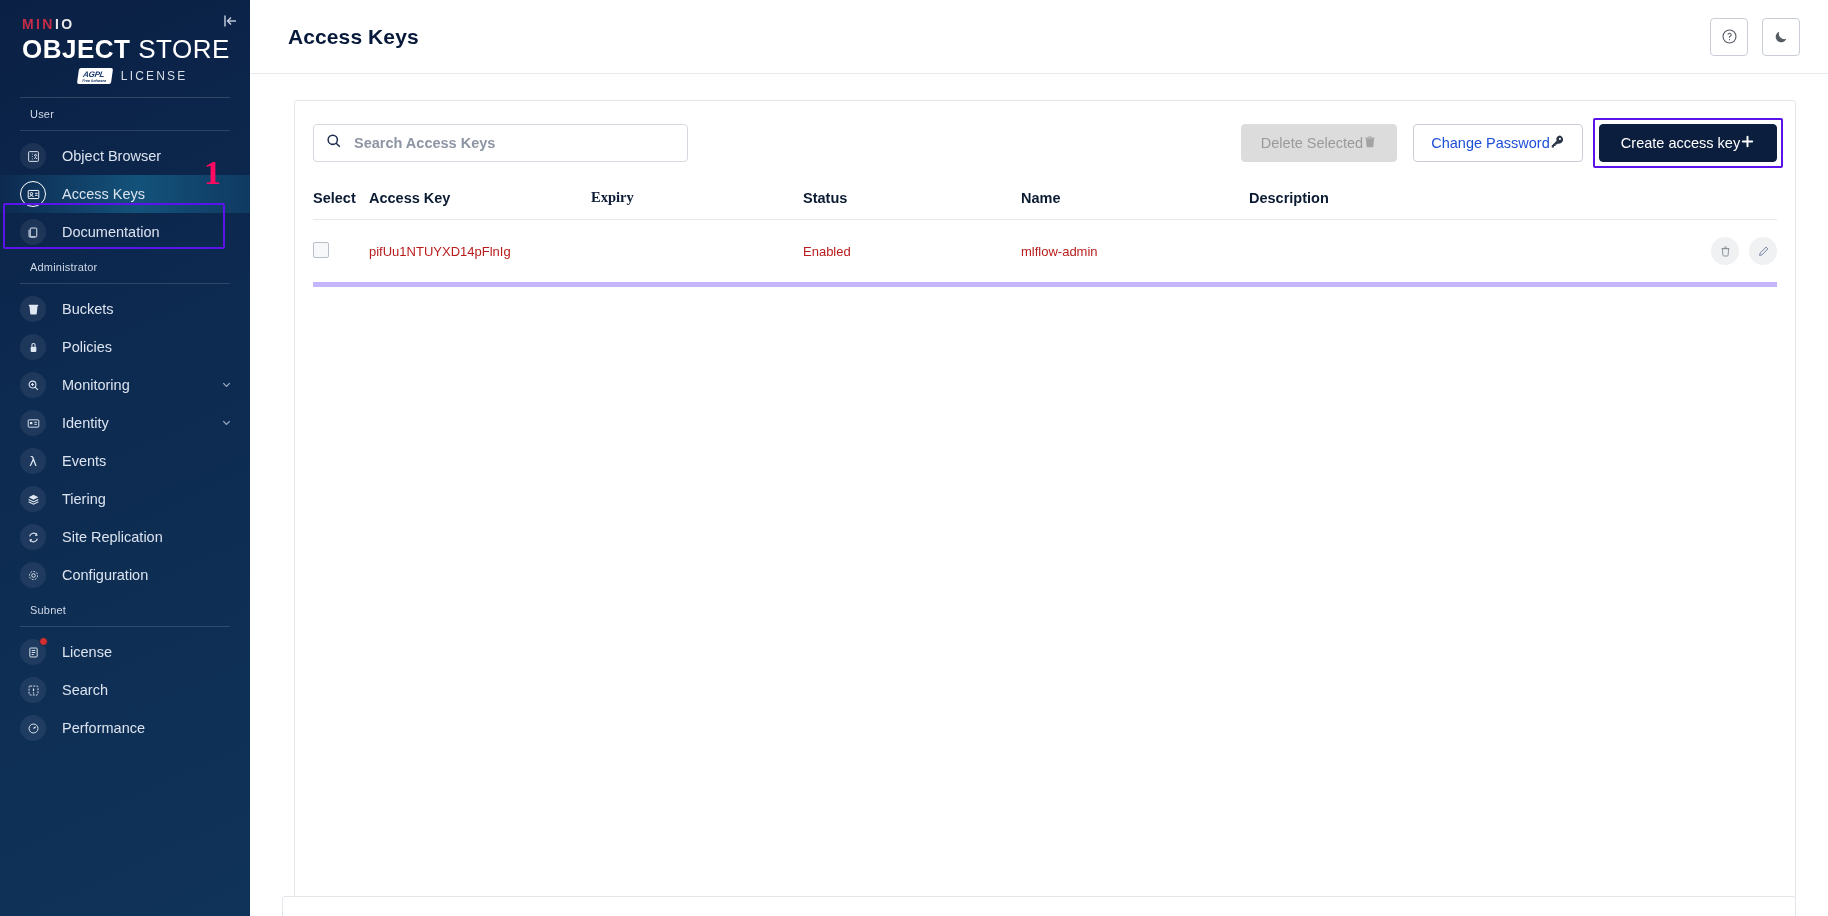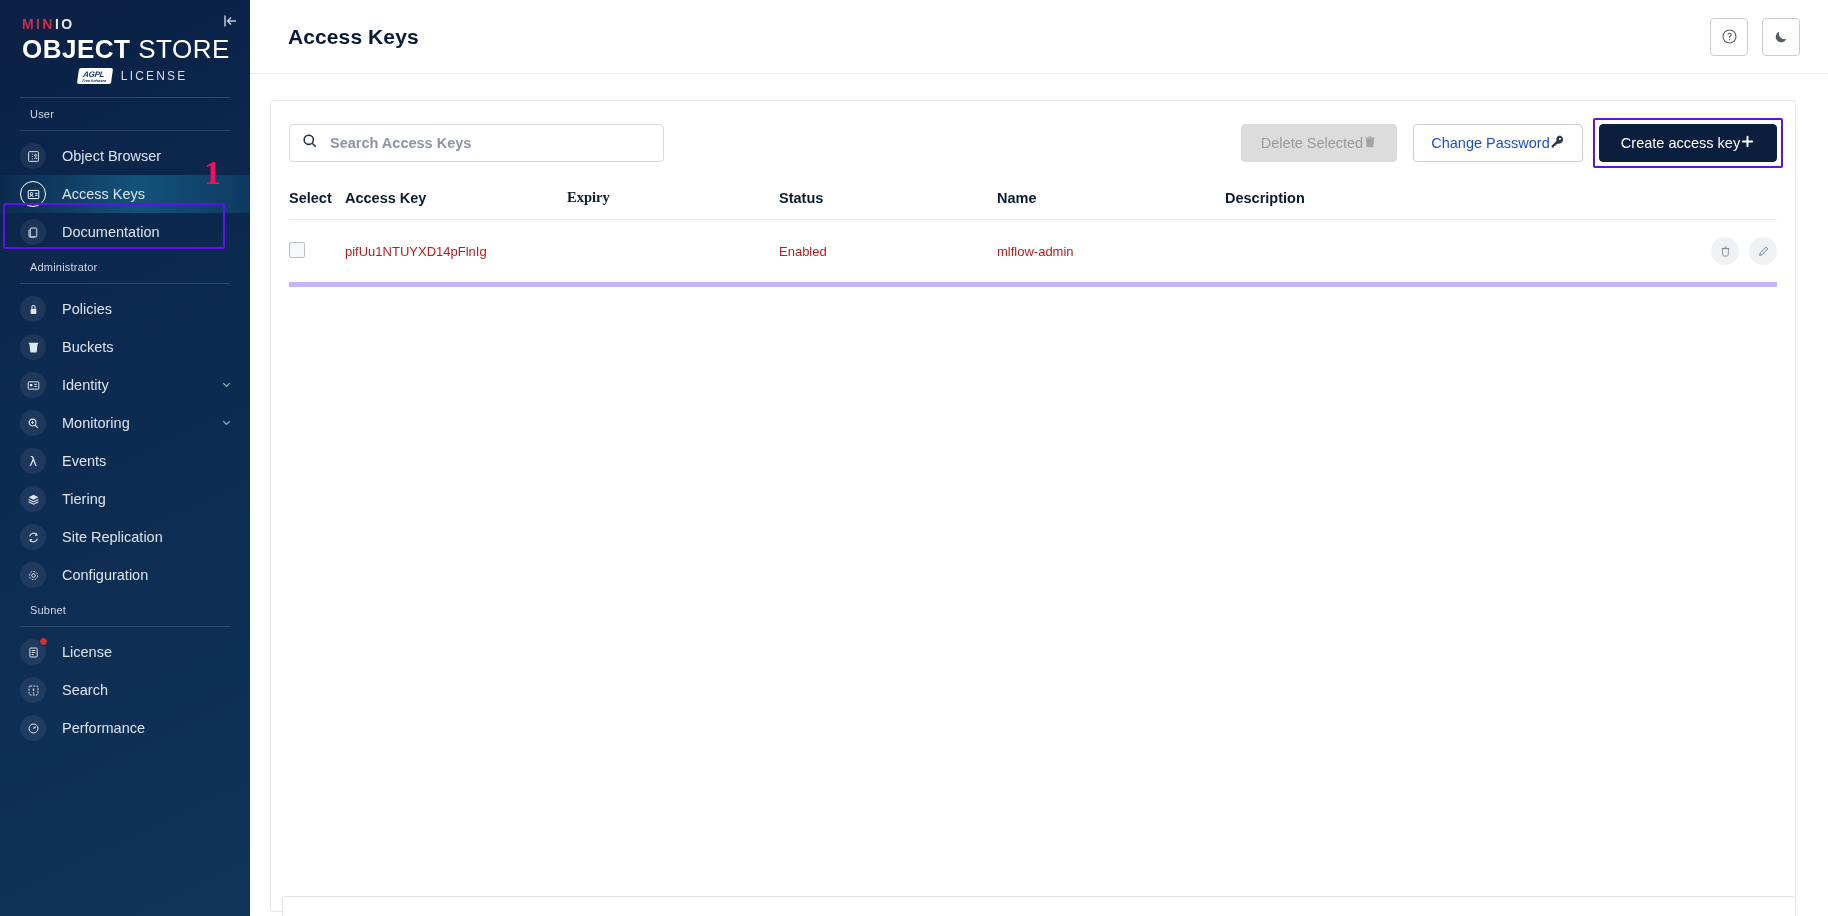--- a/index.html
+++ b/index.html
@@ -107,21 +107,21 @@
     background: #fff;
   }
   .page-title { font-size: 21px; font-weight: bold; color: #07193a; letter-spacing: .1px;}
   .topbar-actions { margin-left: auto; display: flex; gap: 14px; }
   .icon-btn {
     width: 38px; height: 38px; border: 1px solid #c9ced6; border-radius: 4px;
     background: #fff; display: flex; align-items: center; justify-content: center;
     cursor: pointer;
   }
 
-  .content { padding: 26px 32px 0 20px; height: calc(916px - 74px); overflow: hidden; }
+  .content { padding: 26px 32px 0 44px; height: calc(916px - 74px); overflow: hidden; }
 
   .panel {
     border: 1px solid #e3e6eb; border-radius: 3px; background: #fff;
     padding: 22px 18px 18px 18px;
     height: 812px;
   }
 
   .toolbar { display: flex; align-items: center; height: 40px; }
   .search-box {
     width: 375px; height: 38px; border: 1px solid #d5d9e0; border-radius: 4px;
@@ -247,63 +247,63 @@
         </svg>
       </span>
       <span>Documentation</span>
     </div>
 
     <div class="sb-section-label">Administrator</div>
     <div class="sb-section-rule"></div>
 
     <div class="sb-item">
       <span class="ico">
+        <svg width="13" height="13" viewBox="0 0 16 16" fill="#dfe7f2">
+          <path d="M3 3h10l-1 10.2a1 1 0 0 1-1 .8H5a1 1 0 0 1-1-.8L3 3z"></path>
+            <rect x="2.2" y="2" width="11.6" height="2" rx=".6"></rect>
+        </svg>
+      </span>
+      <span>Buckets</span>
+    </div>
+
+    <div class="sb-item">
+      <span class="ico">
         <svg width="13" height="13" viewBox="0 0 16 16" fill="none" stroke="#dfe7f2" stroke-width="1.3">
           <rect x="4.5" y="7" width="7" height="6.5" rx="1.2" fill="#dfe7f2" stroke="none"></rect>
             <path d="M6 7V5a2 2 0 0 1 4 0v2"></path>
         </svg>
       </span>
       <span>Policies</span>
     </div>
 
     <div class="sb-item">
       <span class="ico">
-        <svg width="13" height="13" viewBox="0 0 16 16" fill="#dfe7f2">
-          <path d="M3 3h10l-1 10.2a1 1 0 0 1-1 .8H5a1 1 0 0 1-1-.8L3 3z"></path>
-            <rect x="2.2" y="2" width="11.6" height="2" rx=".6"></rect>
-        </svg>
-      </span>
-      <span>Buckets</span>
-    </div>
-
-    <div class="sb-item">
-      <span class="ico">
-        <svg width="13" height="13" viewBox="0 0 16 16" fill="none" stroke="#dfe7f2" stroke-width="1.2">
-          <rect x="1.5" y="3.5" width="13" height="9" rx="1"></rect>
-            <rect x="3.6" y="6" width="3" height="3" rx=".4" fill="#dfe7f2" stroke="none"></rect>
-            <path d="M9 6.5h3.2M9 9h3.2"></path>
-        </svg>
-      </span>
-      <span>Identity</span>
+        <svg width="13" height="13" viewBox="0 0 16 16" fill="none" stroke="#dfe7f2" stroke-width="1.3">
+          <circle cx="6.8" cy="6.8" r="4.2"></circle>
+            <path d="M10 10l3.4 3.4"></path>
+            <path d="M5 6.8h3.6M6.8 5v3.6"></path>
+        </svg>
+      </span>
+      <span>Monitoring</span>
       <span class="caret">
         <svg width="11" height="11" viewBox="0 0 12 12" fill="none" stroke="#cdd7e6" stroke-width="1.4">
             <path d="M2.5 4.5L6 8l3.5-3.5"></path>
           </svg>
       </span>
     </div>
 
     <div class="sb-item">
       <span class="ico">
-        <svg width="13" height="13" viewBox="0 0 16 16" fill="none" stroke="#dfe7f2" stroke-width="1.3">
-          <circle cx="6.8" cy="6.8" r="4.2"></circle>
-            <path d="M10 10l3.4 3.4"></path>
-            <path d="M5 6.8h3.6M6.8 5v3.6"></path>
-        </svg>
-      </span>
-      <span>Monitoring</span>
+        <svg width="13" height="13" viewBox="0 0 16 16" fill="none" stroke="#dfe7f2" stroke-width="1.2">
+          <rect x="1.5" y="3.5" width="13" height="9" rx="1"></rect>
+            <rect x="3.6" y="6" width="3" height="3" rx=".4" fill="#dfe7f2" stroke="none"></rect>
+            <path d="M9 6.5h3.2M9 9h3.2"></path>
+        </svg>
+      </span>
+      <span>Identity</span>
       <span class="caret">
         <svg width="11" height="11" viewBox="0 0 12 12" fill="none" stroke="#cdd7e6" stroke-width="1.4">
             <path d="M2.5 4.5L6 8l3.5-3.5"></path>
           </svg>
       </span>
     </div>
 
     <div class="sb-item">
       <span class="ico">
         <span style="color:#dfe7f2;font-size:13px;line-height:13px;font-family:'DejaVu Sans',sans-serif;">λ</span>

